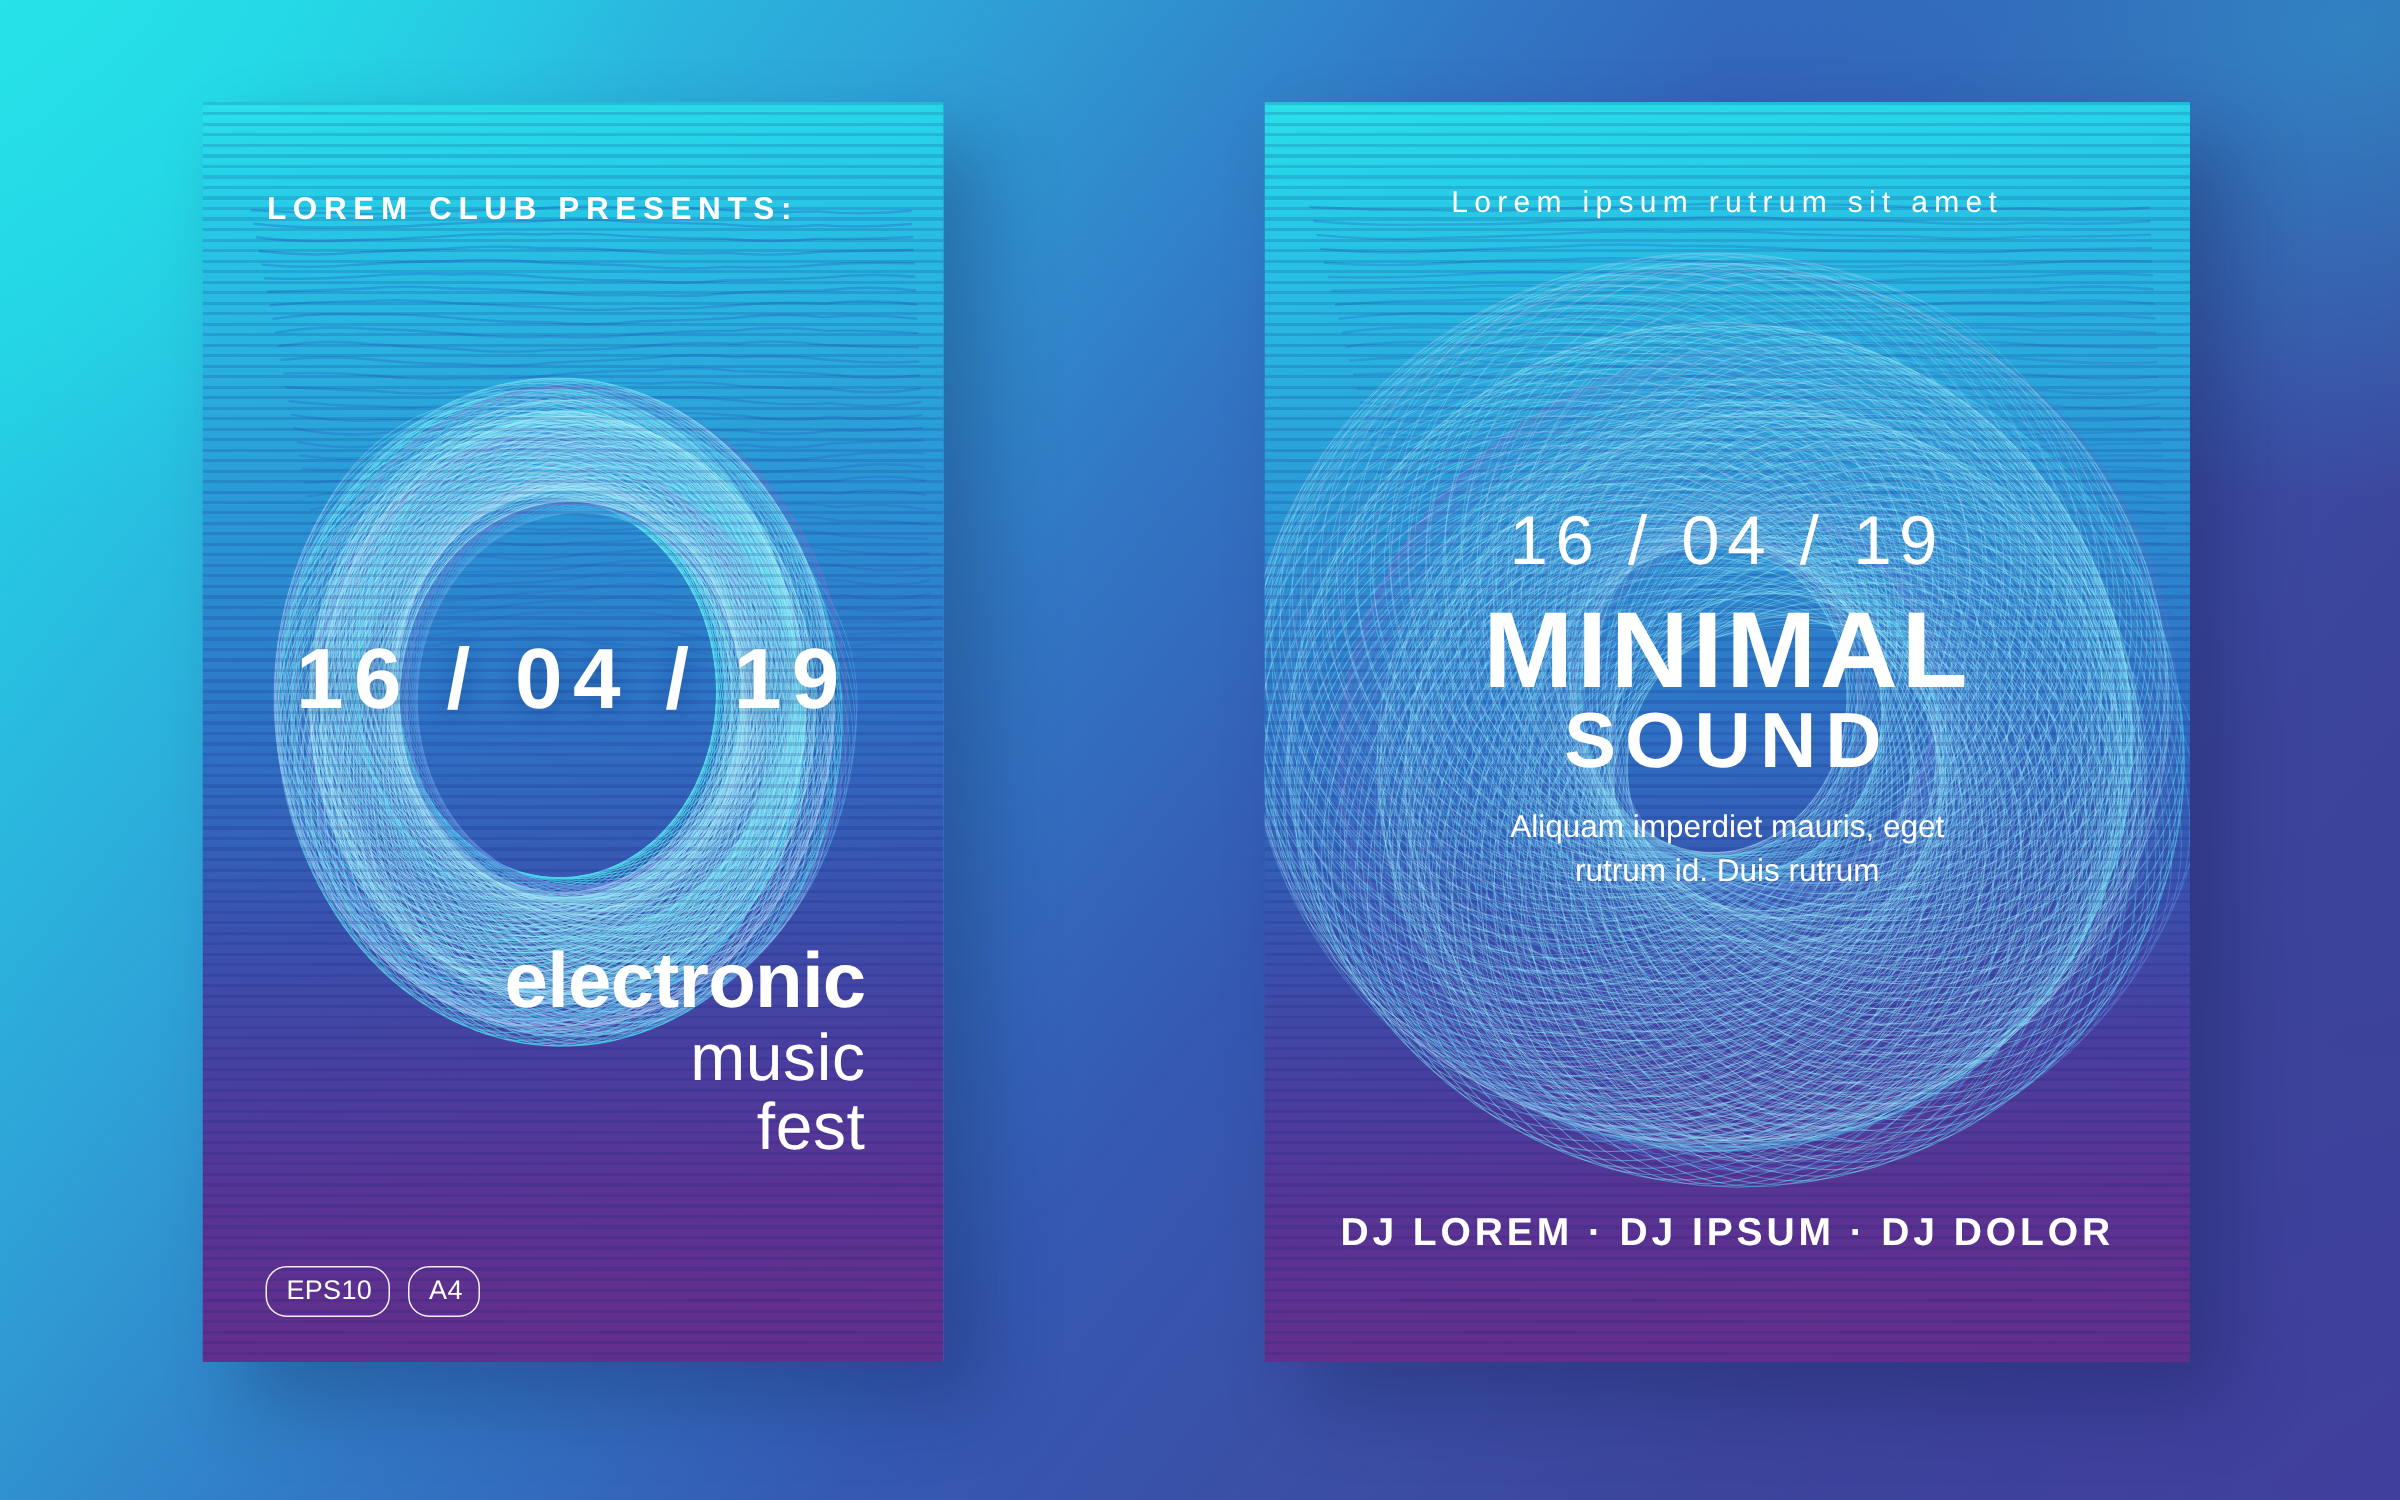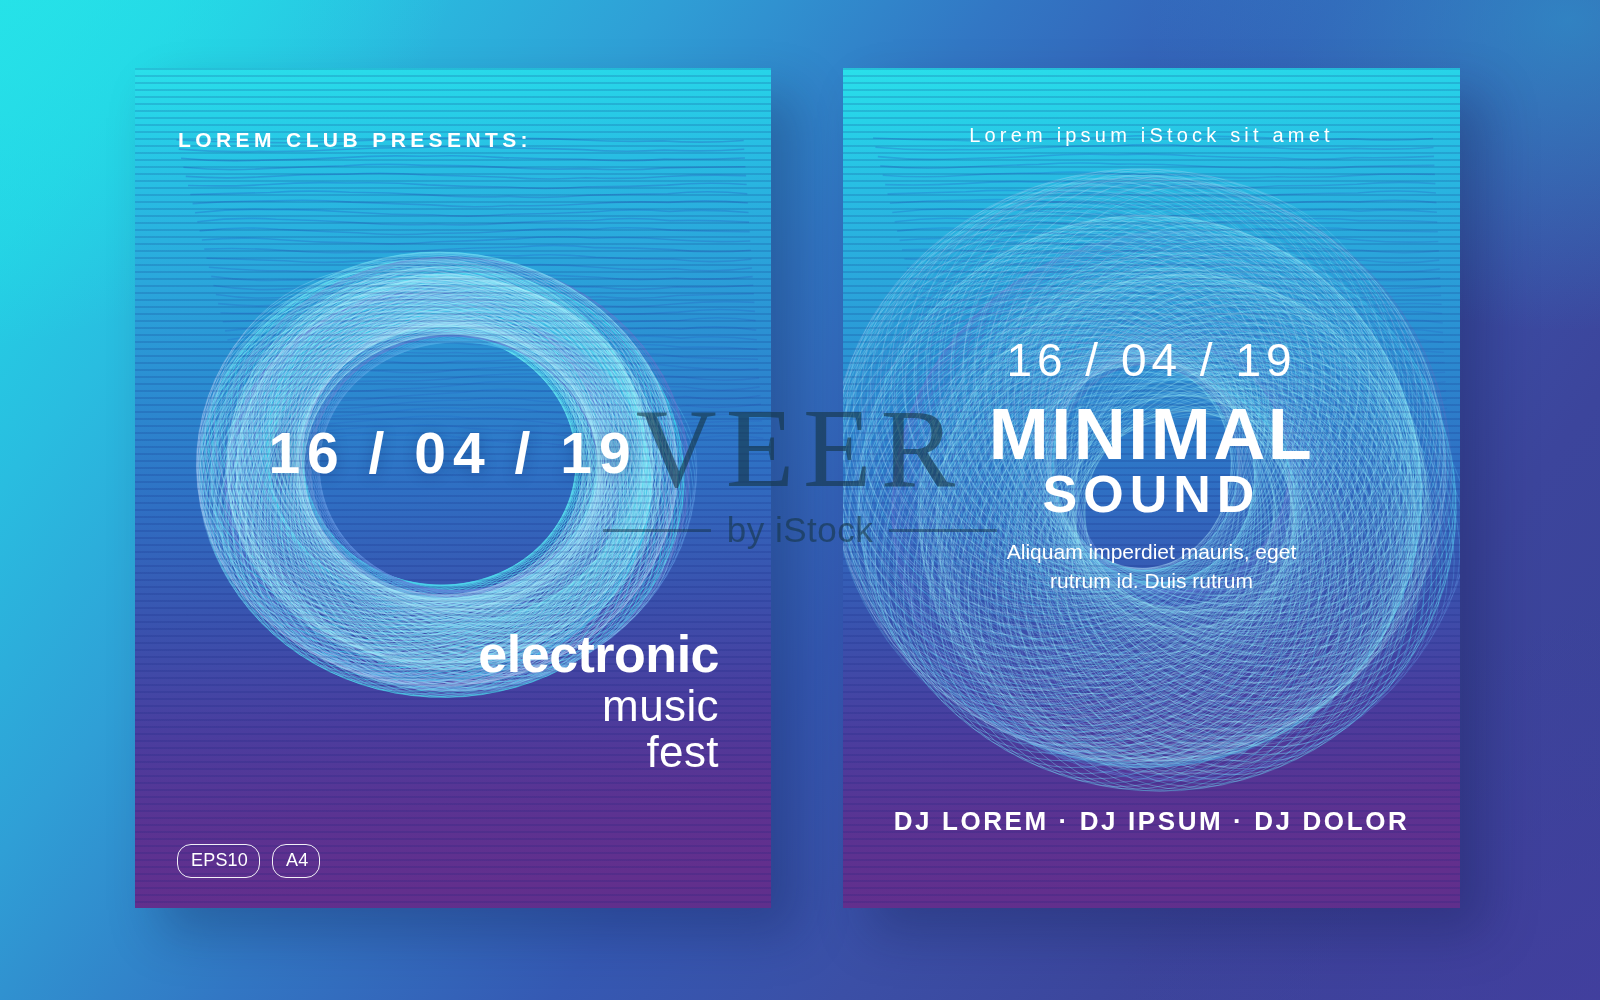--- a/index.html
+++ b/index.html
@@ -67,21 +67,21 @@
         rgba(255,255,255,0.0) 2px,
         rgba(255,255,255,0.0) 7px);
     pointer-events:none;
   }
   .poster-svg { position:absolute; inset:0; width:100%; height:100%; }
 
   
   .ptext { position:absolute; color:#ffffff; }
 
   
-  #poster-left { left:135px; top:68px; width:636px; height:840px; }
+  #poster-left { left:135px; top:68px; width:494px; height:840px; }
   #left-kicker {
     left:43px; top:60px;
     font-size:21px; font-weight:bold; letter-spacing:4.4px;
   }
   #left-date {
     left:0; right:0; top:352px;
     text-align:center;
     font-size:57px; font-weight:bold; letter-spacing:7px;
     text-shadow:0 2px 14px rgba(10,30,90,0.28);
   }
@@ -1151,38 +1151,30 @@
             <ellipse cx="376.17" cy="504.07" rx="190.00" ry="165.00" transform="rotate(703.78 376.17 504.07)"></ellipse>
             <ellipse cx="367.75" cy="509.12" rx="190.00" ry="165.00" transform="rotate(708.63 367.75 509.12)"></ellipse>
             <ellipse cx="358.71" cy="512.98" rx="190.00" ry="165.00" transform="rotate(713.48 358.71 512.98)"></ellipse>
             <ellipse cx="349.23" cy="515.58" rx="190.00" ry="165.00" transform="rotate(718.33 349.23 515.58)"></ellipse>
           </g>
       </g>
     </svg>
 
     <div class="stripes"></div>
 
-    <div class="ptext" id="right-kicker">Lorem ipsum iStock sit amet</div>
+    <div class="ptext" id="right-kicker">Lorem ipsum rutrum sit amet</div>
 
     <div class="ptext" id="right-date">16 / 04 / 19</div>
 
     <div class="ptext" id="right-title-1">MINIMAL</div>
 
     <div class="ptext" id="right-title-2">SOUND</div>
 
     <div class="ptext" id="right-sub">
       <div>Aliquam imperdiet mauris, eget</div>
       <div>rutrum id. Duis rutrum</div>
     </div>
 
     <div class="ptext" id="right-lineup">DJ LOREM · DJ IPSUM · DJ DOLOR</div>
   </div>
 
-  <div id="watermark">
-    <span id="wm-main">VEER</span>
-    <div id="wm-sub-row">
-      <span class="wm-rule"></span>
-      <span id="wm-sub">by iStock</span>
-      <span class="wm-rule"></span>
-    </div>
-  </div>
 
 </div>
 
 </body></html>

